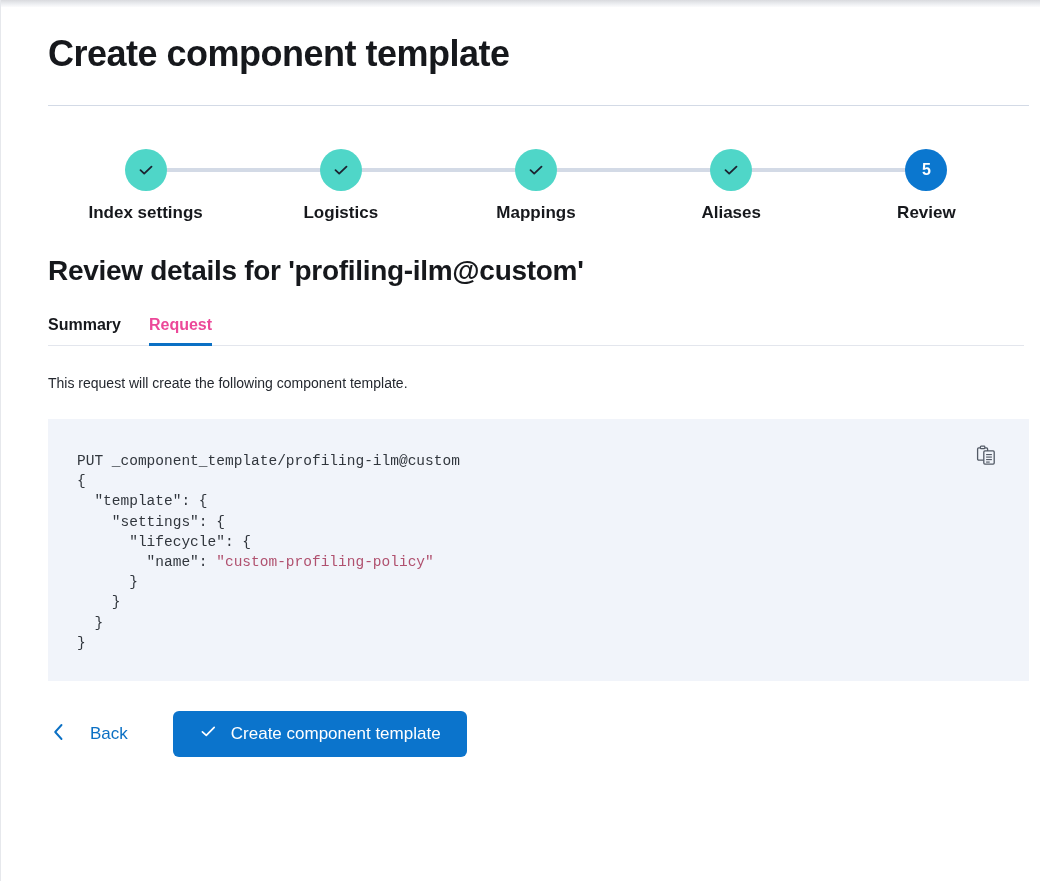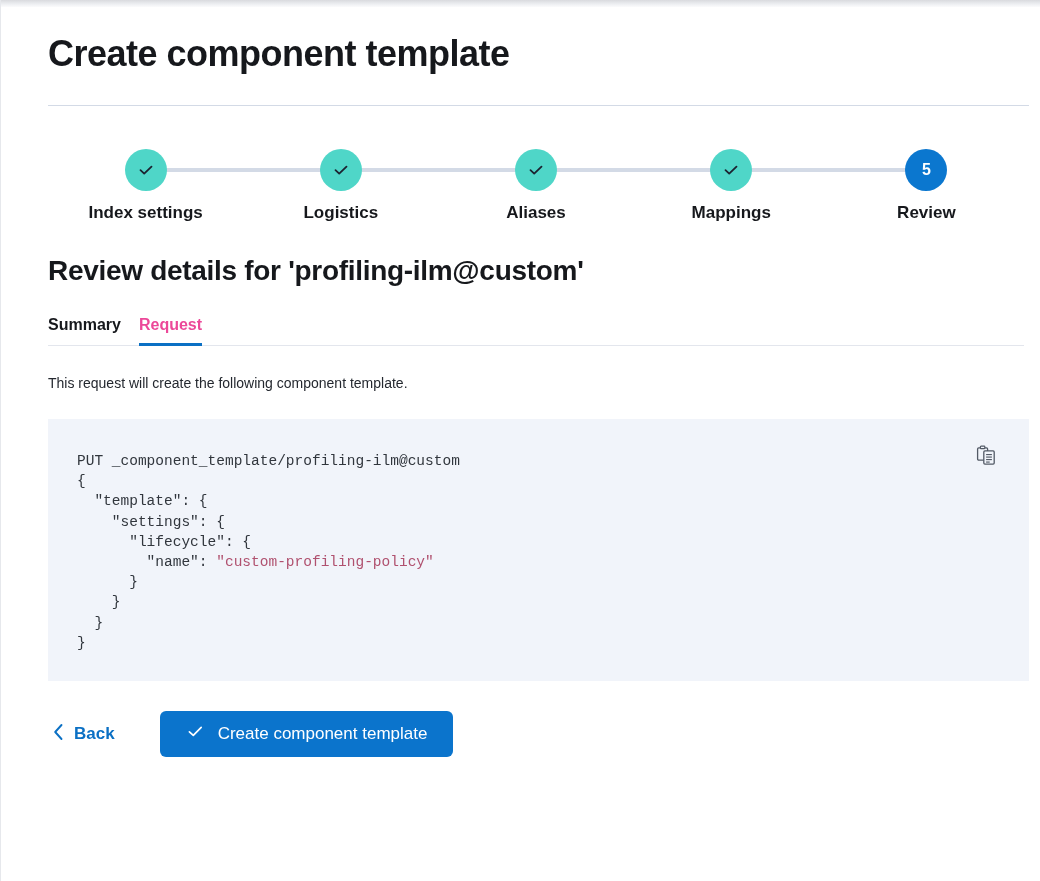--- a/index.html
+++ b/index.html
@@ -125,21 +125,21 @@
     font-size: 28px;
     line-height: 36px;
     font-weight: 700;
     letter-spacing: -0.3px;
     color: #16181c;
   }
 
   .tabs {
     margin-top: 27px;
     display: flex;
-    gap: 18px;
+    gap: 28px;
     position: relative;
     border-bottom: 1px solid #e3e6ed;
   }
   .tab {
     padding: 0 0 11px 0;
     font-size: 16px;
     font-weight: 700;
     color: #16181c;
     cursor: pointer;
     background: none;
@@ -203,24 +203,24 @@
 
   
   .actions {
     margin-top: 30px;
     display: flex;
     align-items: center;
   }
   .back-link {
     display: flex;
     align-items: center;
-    gap: 9px;
+    gap: 25px;
     color: #0b70c4;
     font-size: 17px;
-    font-weight: 700;
+    font-weight: 400;
     text-decoration: none;
     cursor: pointer;
     padding: 6px 4px;
   }
   .primary-btn {
     margin-left: 41px;
     background: #0b74cc;
     color: #ffffff;
     border: none;
     border-radius: 6px;
@@ -276,33 +276,33 @@
 
         <li class="step">
           <div class="connector"></div>
           <div class="circle">
             <span class="check">
               <svg width="20" height="20" viewBox="0 0 20 20">
                   <path d="M4.5 10.2 L8.2 13.6 L15.5 6.6" fill="none" stroke="#1c2230" stroke-width="1.8" stroke-linecap="round" stroke-linejoin="round"></path>
                 </svg>
             </span>
           </div>
-          <div class="step-label">Aliases</div>
+          <div class="step-label">Mappings</div>
         </li>
 
         <li class="step">
           <div class="connector"></div>
           <div class="circle">
             <span class="check">
               <svg width="20" height="20" viewBox="0 0 20 20">
                   <path d="M4.5 10.2 L8.2 13.6 L15.5 6.6" fill="none" stroke="#1c2230" stroke-width="1.8" stroke-linecap="round" stroke-linejoin="round"></path>
                 </svg>
             </span>
           </div>
-          <div class="step-label">Mappings</div>
+          <div class="step-label">Aliases</div>
         </li>
 
         <li class="step">
 
           <div class="circle current">
             <span class="num">5</span>
           </div>
           <div class="step-label">Review</div>
         </li>
 

